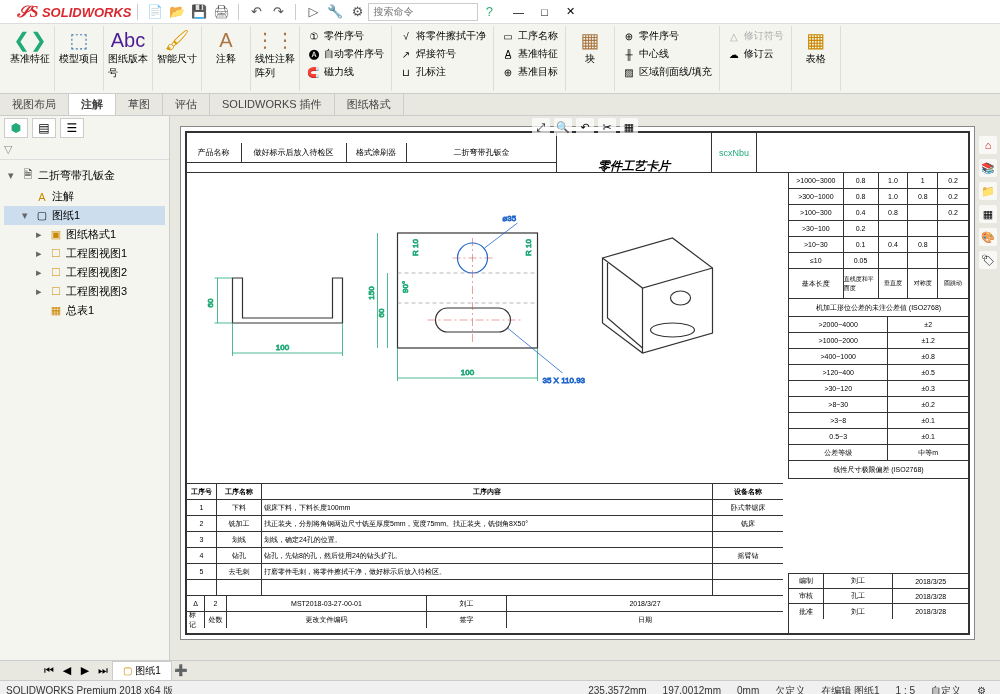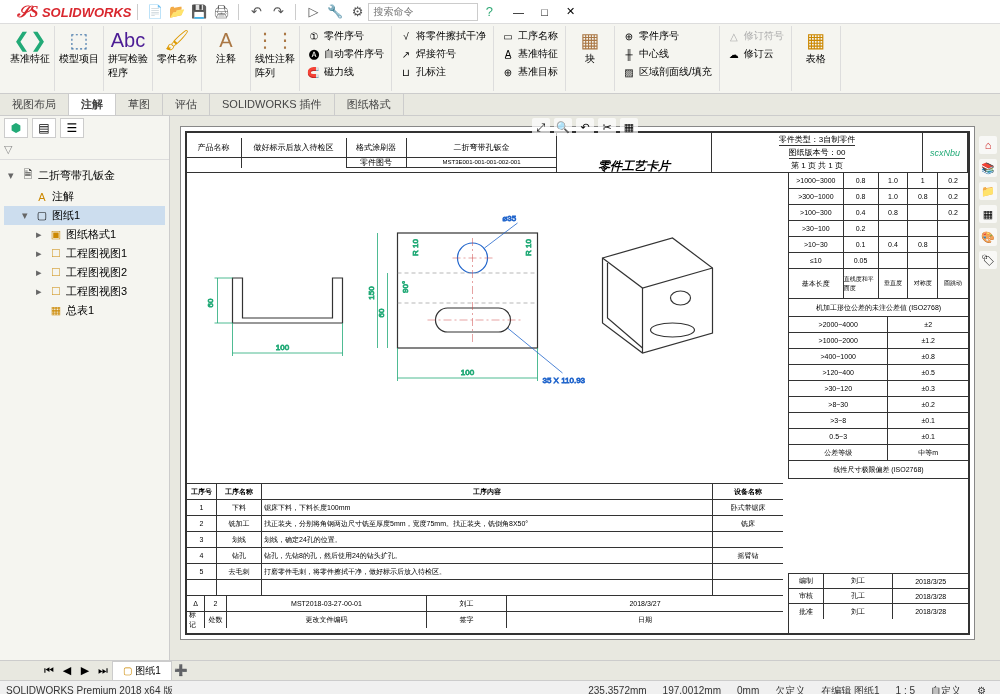--- a/index.html
+++ b/index.html
@@ -122,27 +122,27 @@
   </div>
   <div class="ribbon-group">
     <div class="ribbon-big-btn">
       <span class="icon" style="color:#47a">⬚</span>
       <span>模型项目</span>
     </div>
   </div>
   <div class="ribbon-group">
     <div class="ribbon-big-btn">
       <span class="icon" style="color:#4c1d95">Abc</span>
-      <span>拼写检验程序</span>
+      <span>图纸版本号</span>
     </div>
   </div>
   <div class="ribbon-group">
     <div class="ribbon-big-btn">
       <span class="icon" style="color:#d90">🖌</span>
-      <span>零件名称</span>
+      <span>智能尺寸</span>
     </div>
   </div>
   <div class="ribbon-group">
     <div class="ribbon-big-btn">
       <span class="icon" style="color:#a74">A</span>
       <span>注释</span>
     </div>
   </div>
   <div class="ribbon-group">
     <div class="ribbon-big-btn">
@@ -325,36 +325,25 @@
       <div class="dsh-inner">
 
         <div class="tb-top">
           <div class="tb-top-left" style="width:370px;flex-shrink:0;border-right:1px solid #333">
             <div class="tb-top-left-row">
               <div style="width:55px">产品名称</div>
               <div style="width:105px">做好标示后放入待检区</div>
               <div style="width:60px">格式涂刷器</div>
               <div style="width:150px;border-right:none">二折弯带孔钣金</div>
             </div>
-            <div class="tb-top-left-row" style="height:10px">
-              <div style="width:55px;border-bottom:none"></div>
-              <div style="width:105px;border-bottom:none"></div>
-              <div style="width:60px">零件图号</div>
-              <div style="width:150px;border-right:none;font-size:6px">MST3E001-001-001-002-001</div>
-            </div>
           </div>
           <div style="width:155px;border-right:1px solid #333">
               <span class="tb-title">零件工艺卡片</span>
             </div>
-          <div style="flex:1;display:flex;flex-direction:column;border-right:1px solid #333">
-            <div style="height:13px;border-bottom:1px solid #333;display:flex;align-items:center;justify-content:center">零件类型：3自制零件</div>
-            <div style="height:13px;border-bottom:1px solid #333;display:flex;align-items:center;justify-content:center">图纸版本号：00</div>
-            <div style="flex:1;display:flex;align-items:center;justify-content:center">第 1 页  共 1 页</div>
-          </div>
-          <div style="width:45px;color:#2a7;font-style:italic;font-size:9px">scxNbu</div>
+          <div style="width:45px;color:#2a7;font-size:9px">scxNbu</div>
         </div>
 
         <div class="tol-table">
           <div id="tol1-rows">
               <div class="tol-row">
                 <div style="width:55px">&gt;1000~3000</div>
                 <div style="width:35px">0.8</div>
                 <div style="width:30px">1.0</div>
                 <div style="width:30px">1</div>
                 <div style="width:30px">0.2</div>

